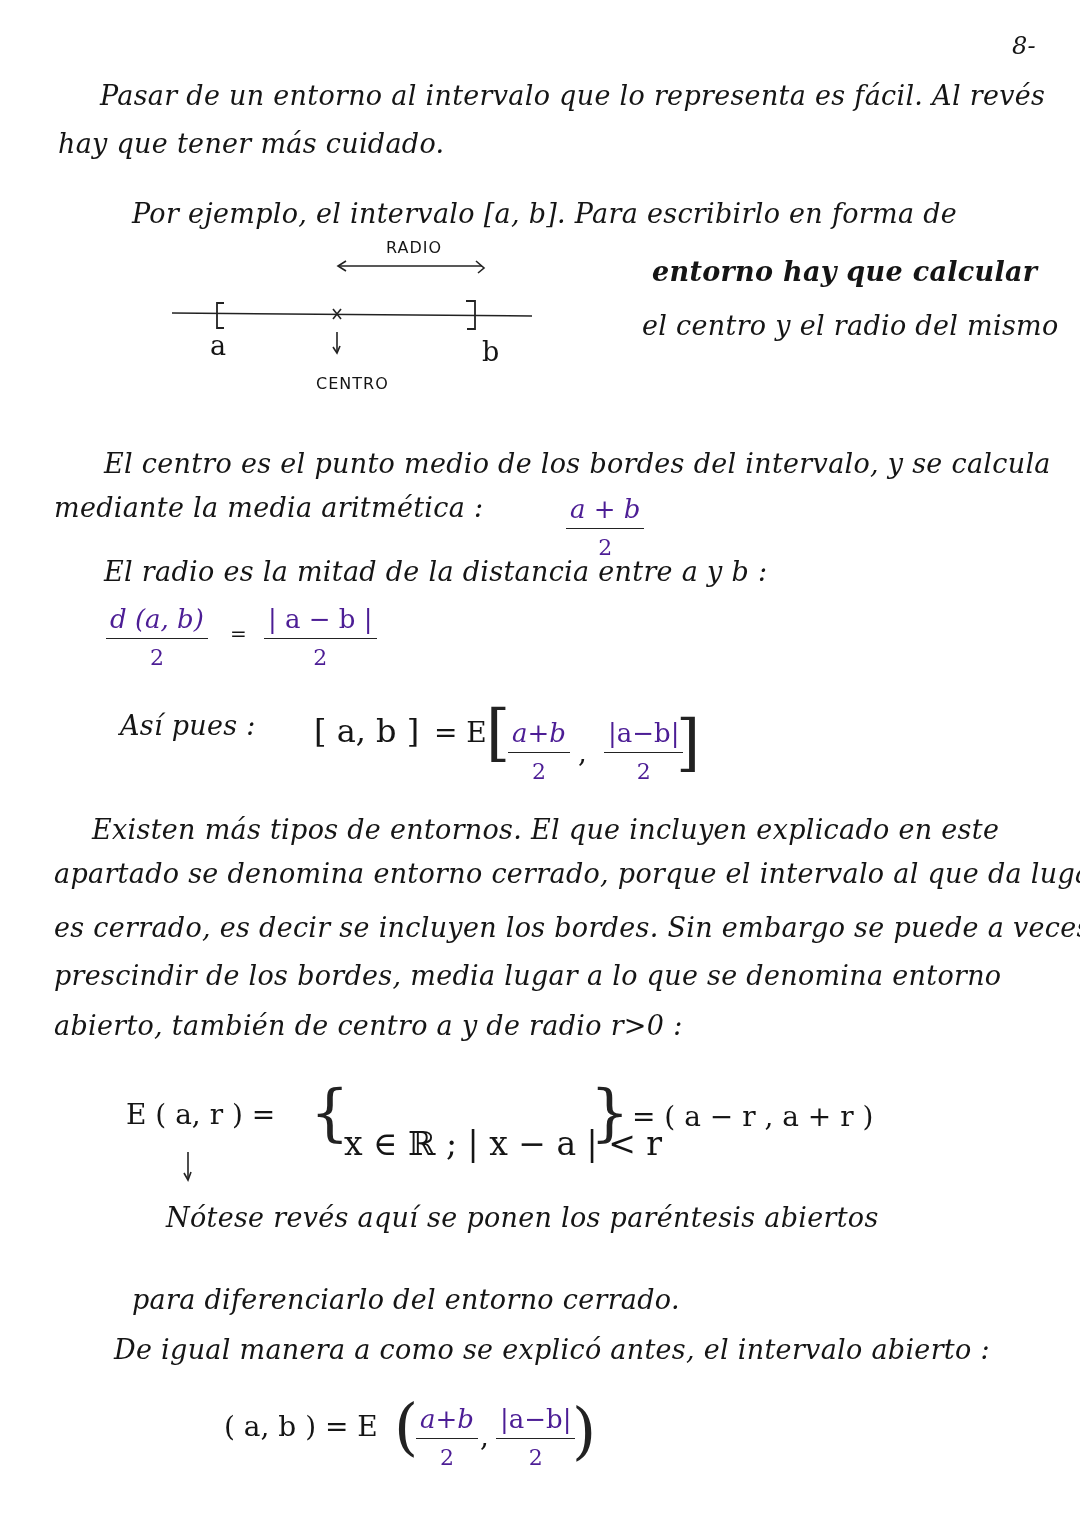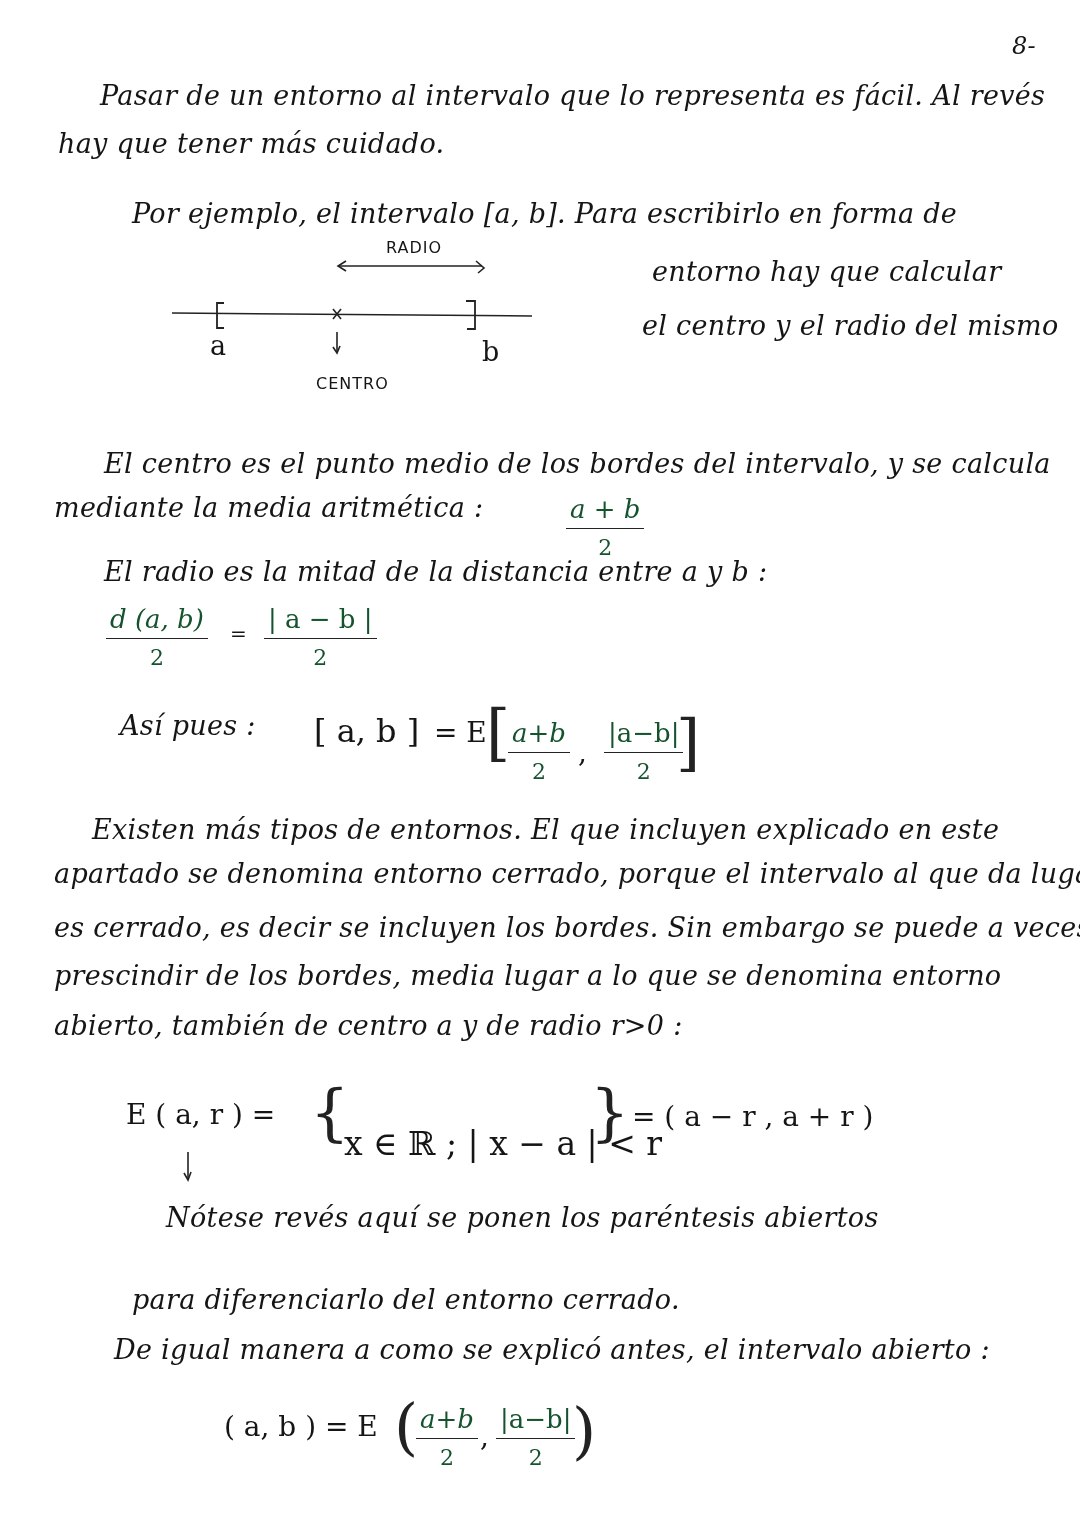--- a/index.html
+++ b/index.html
@@ -2,37 +2,37 @@
 <html><head>
 <meta charset="utf-8">
 <style>
   html, body { margin:0; padding:0; background:#ffffff; }
   body { width:1080px; height:1525px; position:relative; overflow:hidden;
          font-family:"DejaVu Serif", serif; color:#1a1a1a; }
   .hw { position:absolute; font-family:"DejaVu Serif", serif; font-style:italic;
         font-size:27px; line-height:1; white-space:nowrap; color:#151515; letter-spacing:0.3px; }
   .sm { font-size:16px; font-style:normal; font-family:"DejaVu Sans", sans-serif; letter-spacing:1px; }
   .frac { position:absolute; display:inline-flex; flex-direction:column; align-items:center;
-          font-family:"DejaVu Serif", serif; font-style:italic; font-size:26px; color:#14532d; }
+          font-family:"DejaVu Serif", serif; font-style:italic; font-size:26px; color:#4c1d95; }
   .frac .num { padding:0 4px 4px; border-bottom:1.6px solid #222; white-space:nowrap; }
   .frac .den { padding-top:6px; font-size:22px; font-style:normal; }
   .math { position:absolute; font-family:"DejaVu Serif", serif; font-size:28px; color:#151515; white-space:nowrap; }
   .big { font-size:62px; font-weight:300; line-height:1; position:absolute; color:#222; }
   svg.diagram { position:absolute; left:160px; top:230px; }
 </style>
 </head>
 <body>
 
 <div class="hw" style="left:1012px; top:34px; font-size:24px;">8-</div>
 
 <div class="hw" style="left:100px; top:82px;">Pasar de un entorno al intervalo que lo representa es fácil. Al revés</div>
 <div class="hw" style="left:58px; top:130px;">hay que tener más cuidado.</div>
 
 <div class="hw" style="left:132px; top:200px;">Por ejemplo, el intervalo [a, b]. Para escribirlo en forma de</div>
-<div class="hw" style="left:652px; top:258px;">entorno hay que calcular</div>
+<div class="hw" style="left:652px; top:258px;font-weight:bold;">entorno hay que calcular</div>
 <div class="hw" style="left:642px; top:312px;">el centro y el radio del mismo</div>
 
 <svg class="diagram" width="400" height="175" viewBox="0 0 400 175">
   <line x1="178" y1="36" x2="322" y2="36" stroke="#222" stroke-width="1.6"></line>
   <polyline points="186,31 178,36 186,41" fill="none" stroke="#222" stroke-width="1.6"></polyline>
   <polyline points="316,31 324,38 318,43" fill="none" stroke="#222" stroke-width="1.6"></polyline>
   <line x1="12" y1="83" x2="372" y2="86" stroke="#222" stroke-width="1.6"></line>
   <polyline points="64,73 57,73 57,98 64,98" fill="none" stroke="#222" stroke-width="1.8"></polyline>
   <polyline points="306,71 315,71 315,99 307,99" fill="none" stroke="#222" stroke-width="1.8"></polyline>
   <line x1="173" y1="79" x2="181" y2="89" stroke="#222" stroke-width="1.6"></line>

